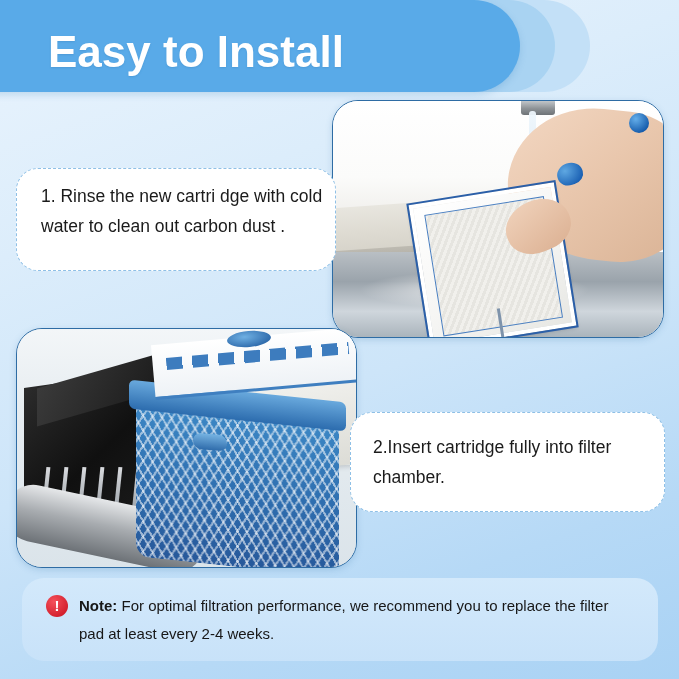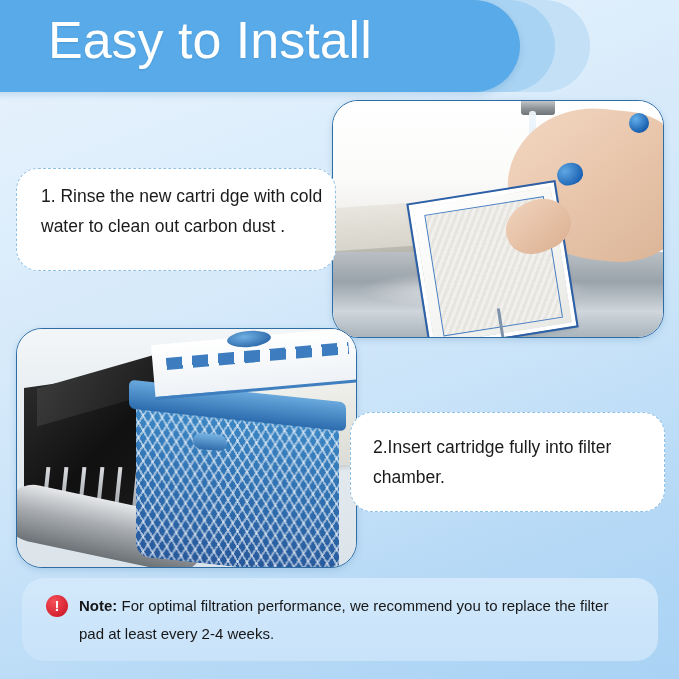--- a/index.html
+++ b/index.html
@@ -44,24 +44,24 @@
     background: #a9d3f2;
   }
   .banner-layer.l1 {
     width: 590px;
     background: #59aae8;
     box-shadow: 0 3px 7px rgba(60,130,190,0.22);
   }
   .banner-title {
     position: absolute;
     left: 48px;
-    top: 7px;
+    top: 19px;
     color: #ffffff;
-    font-size: 52px;
-    font-weight: normal;
+    font-size: 44px;
+    font-weight: bold;
     letter-spacing: 0px;
     line-height: 66px;
     white-space: nowrap;
     text-shadow: 0 1px 2px rgba(40,110,170,0.25);
   }
 
   
   .photo {
     position: absolute;
     border: 1.5px solid #2e6ca4;

